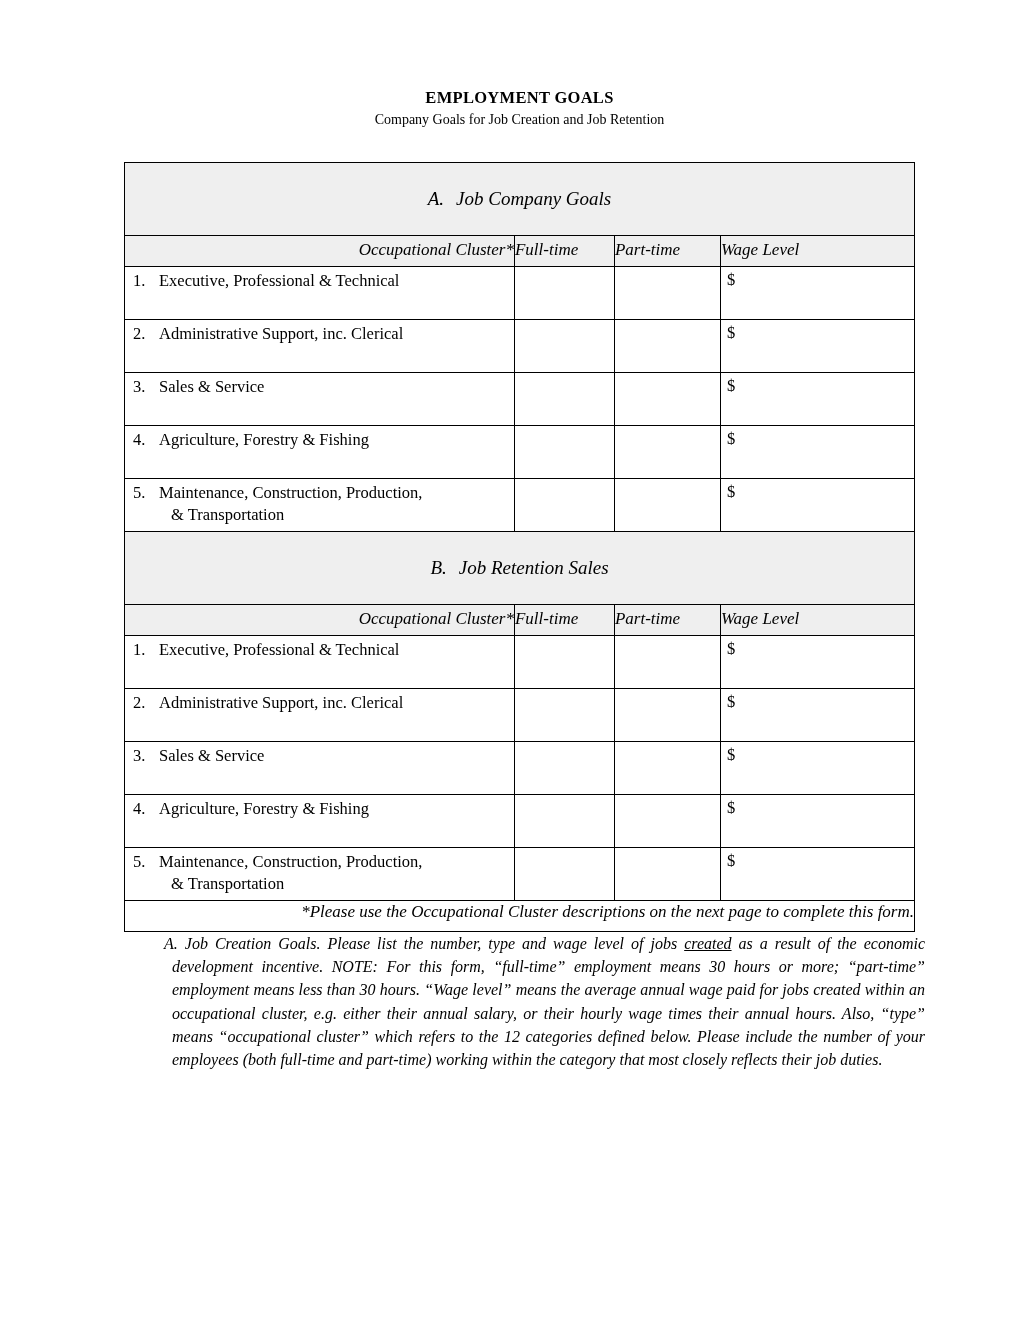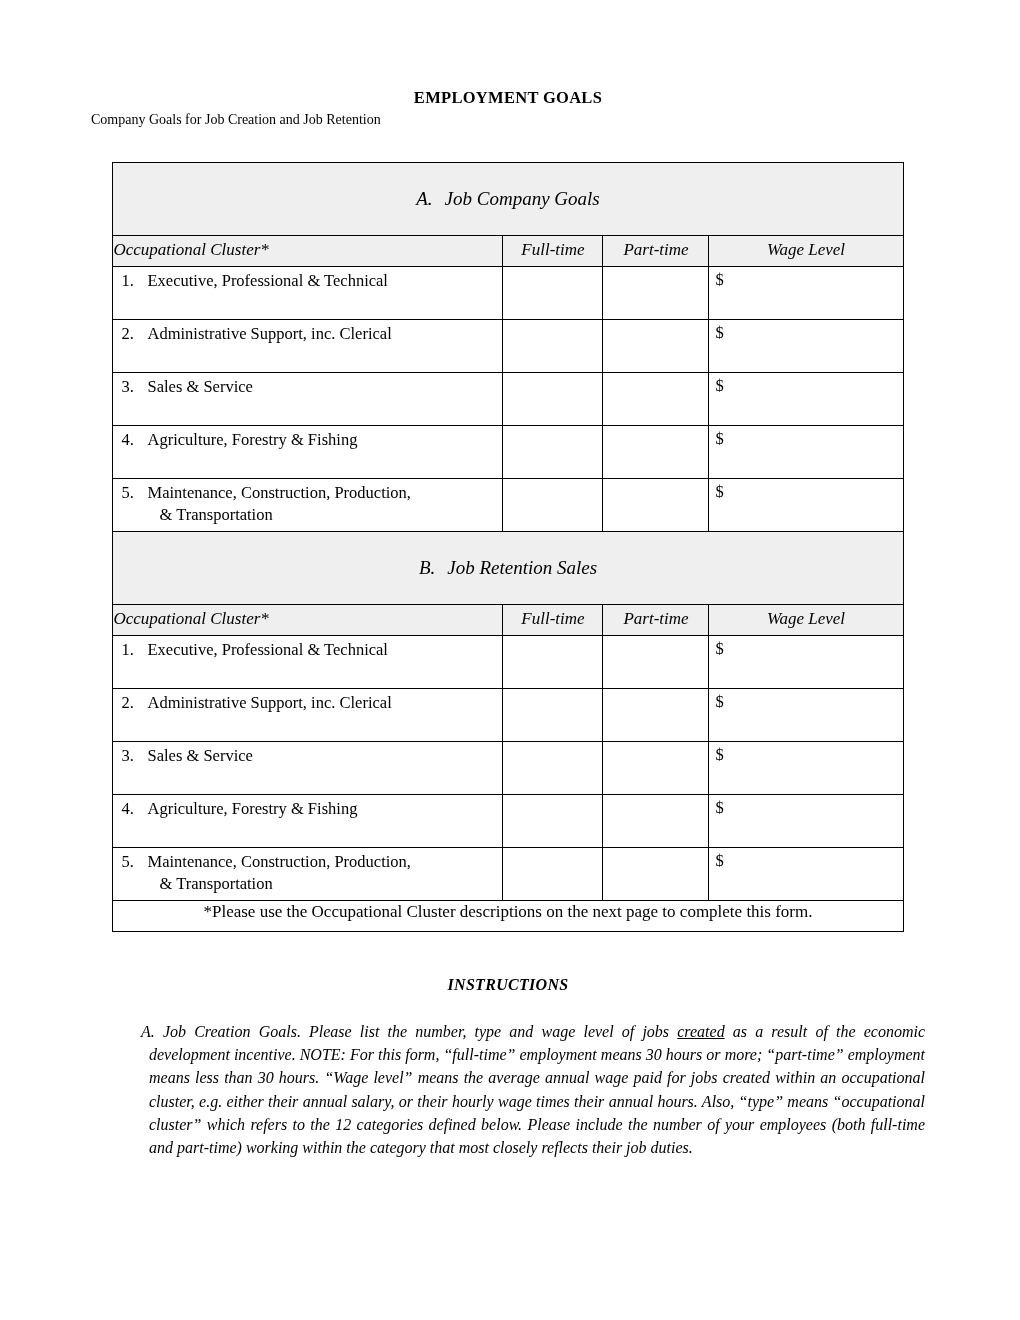--- a/index.html
+++ b/index.html
@@ -12,31 +12,31 @@
     height: 1320px;
     font-family: "Liberation Serif", serif;
     color: #000000;
     position: relative;
   }
   .page {
     position: relative;
     width: 1020px;
     height: 1320px;
     box-sizing: border-box;
-    padding: 88px 95px 0 91px;
+    padding: 88px 95px 0 114px;
   }
   .doc-title {
     text-align: center;
     font-weight: bold;
     font-size: 16.5px;
     letter-spacing: 0.3px;
     margin: 0 0 4px 0;
   }
   .doc-subtitle {
-    text-align: left;
+    text-align: center;
     font-size: 14px;
     margin: 0 0 34px 0;
   }
   table.form {
     border-collapse: collapse;
     width: 790px;
     margin: 0 auto;
     table-layout: fixed;
   }
   table.form td {
@@ -58,27 +58,27 @@
     justify-content: center;
     height: 100%;
   }
   .section-head .letter {
     margin-right: 12px;
   }
   .col-head {
     background: #efefef;
     font-style: italic;
     font-size: 17px;
-    text-align: center;
+    text-align: left;
     height: 26px;
     vertical-align: middle !important;
     padding: 1px 0 3px 0 !important;
   }
   .col-head.cluster {
-    text-align: left;
+    text-align: right;
   }
   .row-cell {
     font-size: 16.5px;
     height: 46px;
     padding: 3px 4px 3px 8px !important;
     line-height: 1.35;
   }
   .row-cell .num {
     display: inline-block;
     width: 26px;
@@ -92,22 +92,23 @@
     padding-left: 38px;
   }
   .entry-cell {
     height: 46px;
   }
   .wage-cell {
     font-size: 16.5px;
     padding: 3px 4px 3px 6px !important;
   }
   .footnote-cell {
+    font-style: italic;
     font-size: 17px;
-    text-align: center;
+    text-align: right;
     padding: 1px 0 3px 0 !important;
     height: 26px;
   }
   .instructions-title {
     text-align: center;
     font-weight: bold;
     font-style: italic;
     font-size: 16px;
     margin: 44px 0 26px 0;
     letter-spacing: 0.3px;
@@ -264,20 +265,19 @@
         <td class="entry-cell"></td>
         <td class="entry-cell wage-cell">$</td>
       </tr>
 
       <tr>
         <td class="footnote-cell" colspan="4">*Please use the Occupational Cluster descriptions on the next page to complete this form.</td>
       </tr>
     </tbody>
   </table>
 
-  <div class="instructions-title">INSTRUCTIONS</div>
 
   <p class="para a">
     <b>A. Job Creation Goals.</b><span> Please list the number, type and wage level of jobs </span><span class="u">created</span><span> as a result of the economic development incentive. NOTE: For this form, “full-time” employment means 30 hours or more; “part-time” employment means less than 30 hours. “Wage level” means the average annual wage paid for jobs created within an occupational cluster, e.g. either their annual salary, or their hourly wage times their annual hours. Also, “type” means “occupational cluster” which refers to the 12 categories defined below. Please include the number of your employees (both full-time and part-time) working within the category that most closely reflects their job duties.</span>
   </p>
 
 
 </div>
 
 </body></html>

